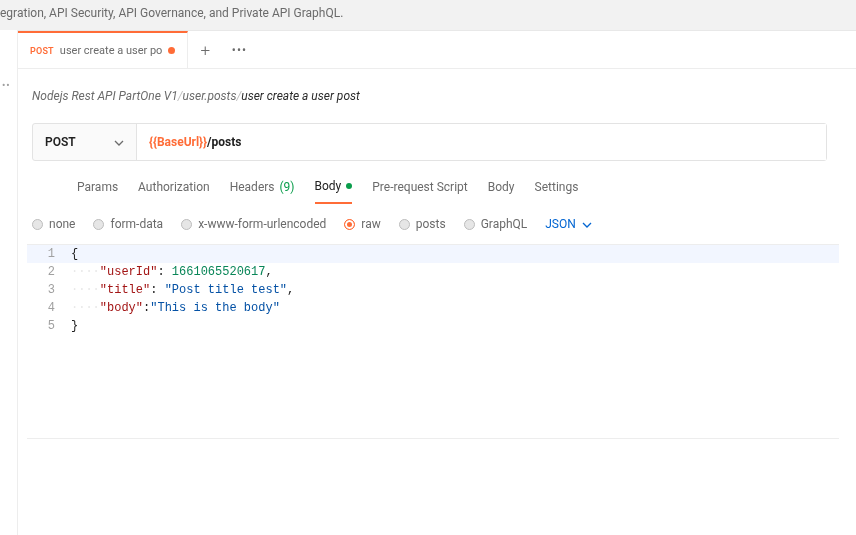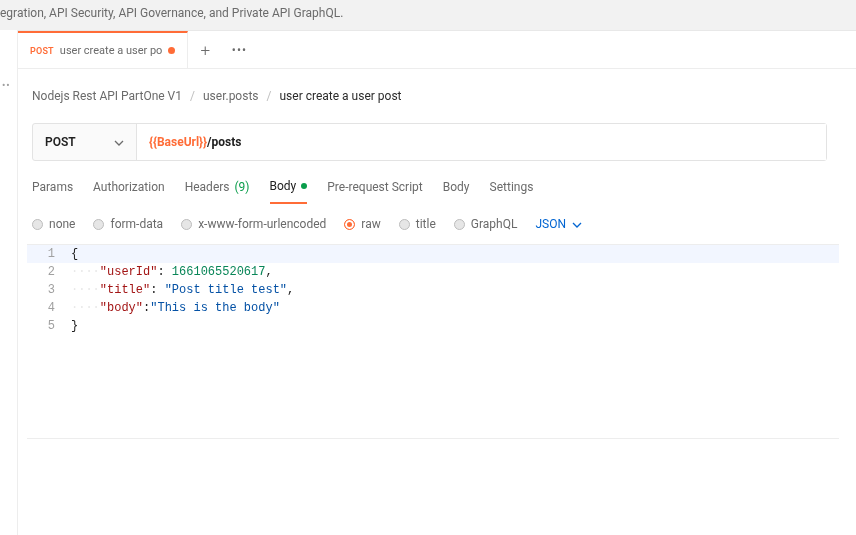--- a/index.html
+++ b/index.html
@@ -103,23 +103,23 @@
       top:50px;
       left:2px;
       letter-spacing:1px;
     }
     .content {
       padding: 0 0 0 32px;
     }
     .breadcrumbs {
       display: flex;
       align-items: flex-start;
-      gap: 8px;
       padding: 20px 0 20px 0;
       font-size: 12px;
+      font-style: italic;
     }
     .bc-item { color: #6b6b6b; }
     .bc-sep { color: #c0c0c0; }
     .bc-last { color: #2b2b2b; }
     .urlbar {
       display: flex;
       align-items: stretch;
       border: 1px solid #e3e3e3;
       border-radius: 3px;
       height: 38px;
@@ -151,20 +151,21 @@
       background:#fff;
       font-weight:bold;
     }
     .url-var { color: #ff6c37; }
     .url-path { color: #212121; }
     .reqtabs {
       display: flex;
       gap: 20px;
       padding: 18px 0 0 0;
       font-size: 12px;
+      margin-left: 45px;
     }
     .reqtab {
       color: #6b6b6b;
       padding: 0 0 9px 0;
       display: flex;
       align-items: center;
       gap: 5px;
     }
     .reqtab.active {
       color: #212121;
@@ -325,21 +326,21 @@
     <div class="radio">
         <span class="rcircle"></span>
         <span>x-www-form-urlencoded</span>
       </div>
     <div class="radio">
         <span class="rcircle sel"></span>
         <span>raw</span>
       </div>
     <div class="radio">
         <span class="rcircle"></span>
-        <span>title</span>
+        <span>posts</span>
       </div>
     <div class="radio">
         <span class="rcircle"></span>
         <span>GraphQL</span>
       </div>
     <div class="langsel">
       <span>JSON</span>
       <span class="chev-down">
         <svg viewBox="0 0 10 10" fill="none" stroke-width="1.3">
             <polyline points="1,3 5,7 9,3"></polyline>

